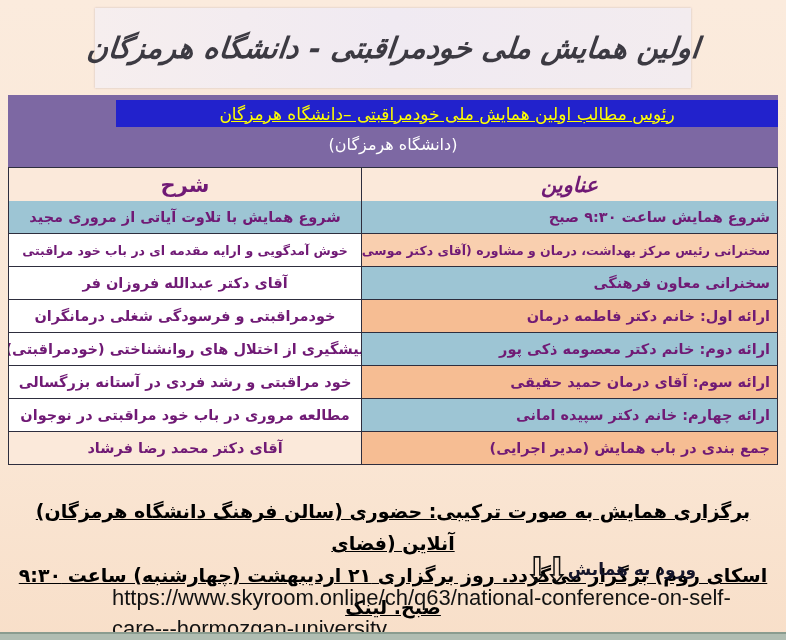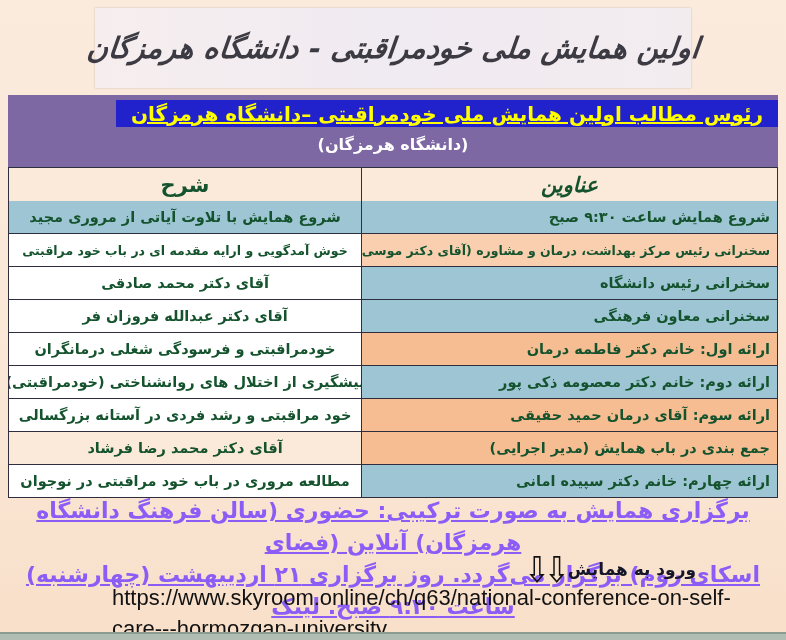--- a/index.html
+++ b/index.html
@@ -22,52 +22,52 @@
   
   .purple-header{
     position:absolute;left:8px;top:95px;width:770px;height:72px;
     background:#7d68a3;border-bottom:1px solid #4a3f63;
   }
   .title-hilite{
     position:absolute;top:5px;right:0;left:108px;height:27px;
     background:#2222cc;display:flex;align-items:center;justify-content:center;
   }
   .title-hilite span{
-    color:#fefe00;font-weight:bold;font-size:20px;text-decoration:underline;
+    color:#fefe00;font-weight:normal;font-size:17px;text-decoration:underline;
     white-space:nowrap;
   }
   .purple-sub{
     position:absolute;top:40px;left:0;right:0;text-align:center;
-    color:#ffffff;font-weight:bold;font-size:16px;
+    color:#ffffff;font-weight:normal;font-size:16px;
   }
   
   .agenda-table{
     position:absolute;left:8px;top:167px;width:770px;
     border:1px solid #2e2e3e;box-sizing:border-box;background:#fff;
   }
   .trow{display:flex;flex-direction:row;border-top:1px solid #2e2e3e;}
   .trow:first-child{border-top:none;}
   .cell{
     box-sizing:border-box;height:32px;display:flex;align-items:center;
-    font-weight:bold;color:#14532d;font-size:14.5px;overflow:hidden;white-space:nowrap;
+    font-weight:bold;color:#701a75;font-size:14.5px;overflow:hidden;white-space:nowrap;
   }
   .cell.desc{width:353px;justify-content:center;border-right:1px solid #2e2e3e;padding:0 4px;}
   .cell.titl{width:415px;justify-content:flex-start;padding:0 7px;direction:rtl;text-align:right;}
   .hrow .cell{height:33px;font-size:21px;justify-content:center;}
   .hrow .cell.titl{justify-content:center;font-style:italic;}
   .cell.small{font-size:12.5px;}
   .bg-blue{background:#9dc5d4;}
   .bg-white{background:#ffffff;}
   .bg-cream{background:#fbe9da;}
   .bg-peach{background:#f9cfaf;}
   .bg-orange{background:#f6bd93;}
   
   .venue-note{
     position:absolute;left:18px;top:495px;width:750px;direction:rtl;
-    text-align:center;color:#8b5cf6;font-weight:bold;font-size:22px;line-height:32px;
+    text-align:center;color:#000000;font-weight:bold;font-size:19px;line-height:32px;
   }
   .venue-note .nline{text-decoration:underline;display:block;}
   .entry-line{
     position:absolute;top:551px;right:90px;height:36px;direction:rtl;
     display:flex;align-items:center;gap:4px;
   }
   .entry-line .lbl{font-weight:bold;font-size:17px;color:#15152a;white-space:nowrap;}
   .entry-line .arrows{
     font-size:31px;line-height:30px;color:#111;letter-spacing:-6px;
     transform:scaleY(1.15);margin-left:10px;
@@ -104,46 +104,42 @@
   <div id="table-rows">
       <div class="trow">
         <div class="cell desc bg-blue" dir="rtl">شروع همایش با تلاوت آیاتی از مروری مجید</div>
         <div class="cell titl bg-blue" dir="rtl">شروع همایش ساعت ۹:۳۰ صبح</div>
       </div>
       <div class="trow">
         <div class="cell desc bg-white small" dir="rtl">خوش آمدگویی و ارایه مقدمه ای در باب خود مراقبتی</div>
         <div class="cell titl bg-peach small" dir="rtl">سخنرانی رئیس مرکز بهداشت، درمان و مشاوره (آقای دکتر موسی جاودان)</div>
       </div>
       <div class="trow">
-        <div class="cell desc bg-white" dir="rtl">آقای دکتر محمد صادقی</div>
-        <div class="cell titl bg-blue" dir="rtl">سخنرانی رئیس دانشگاه</div>
-      </div>
-      <div class="trow">
         <div class="cell desc bg-white" dir="rtl">آقای دکتر عبدالله فروزان فر</div>
         <div class="cell titl bg-blue" dir="rtl">سخنرانی معاون فرهنگی</div>
       </div>
       <div class="trow">
         <div class="cell desc bg-white" dir="rtl">خودمراقبتی و فرسودگی شغلی درمانگران</div>
         <div class="cell titl bg-orange" dir="rtl">ارائه اول: خانم دکتر فاطمه درمان</div>
       </div>
       <div class="trow">
         <div class="cell desc bg-white" dir="rtl">پیشگیری از اختلال های روانشناختی (خودمراقبتی)</div>
         <div class="cell titl bg-blue" dir="rtl">ارائه دوم: خانم دکتر معصومه ذکی پور</div>
       </div>
       <div class="trow">
         <div class="cell desc bg-white" dir="rtl">خود مراقبتی و رشد فردی در آستانه بزرگسالی</div>
         <div class="cell titl bg-orange" dir="rtl">ارائه سوم: آقای درمان حمید حقیقی</div>
       </div>
       <div class="trow">
+        <div class="cell desc bg-white" dir="rtl">مطالعه مروری در باب خود مراقبتی در نوجوان</div>
+        <div class="cell titl bg-blue" dir="rtl">ارائه چهارم: خانم دکتر سپیده امانی</div>
+      </div>
+      <div class="trow">
         <div class="cell desc bg-cream" dir="rtl">آقای دکتر محمد رضا فرشاد</div>
         <div class="cell titl bg-orange" dir="rtl">جمع بندی در باب همایش (مدیر اجرایی)</div>
-      </div>
-      <div class="trow">
-        <div class="cell desc bg-white" dir="rtl">مطالعه مروری در باب خود مراقبتی در نوجوان</div>
-        <div class="cell titl bg-blue" dir="rtl">ارائه چهارم: خانم دکتر سپیده امانی</div>
       </div>
     </div>
 </div>
 
 <div class="venue-note">
   <span class="nline">برگزاری همایش به صورت ترکیبی: حضوری (سالن فرهنگ دانشگاه هرمزگان) آنلاین (فضای</span>
   <span class="nline">اسکای روم) برگزار می‌گردد. روز برگزاری ۲۱ اردیبهشت (چهارشنبه) ساعت ۹:۳۰ صبح. لینک</span>
 </div>
 
 <div class="entry-line">

